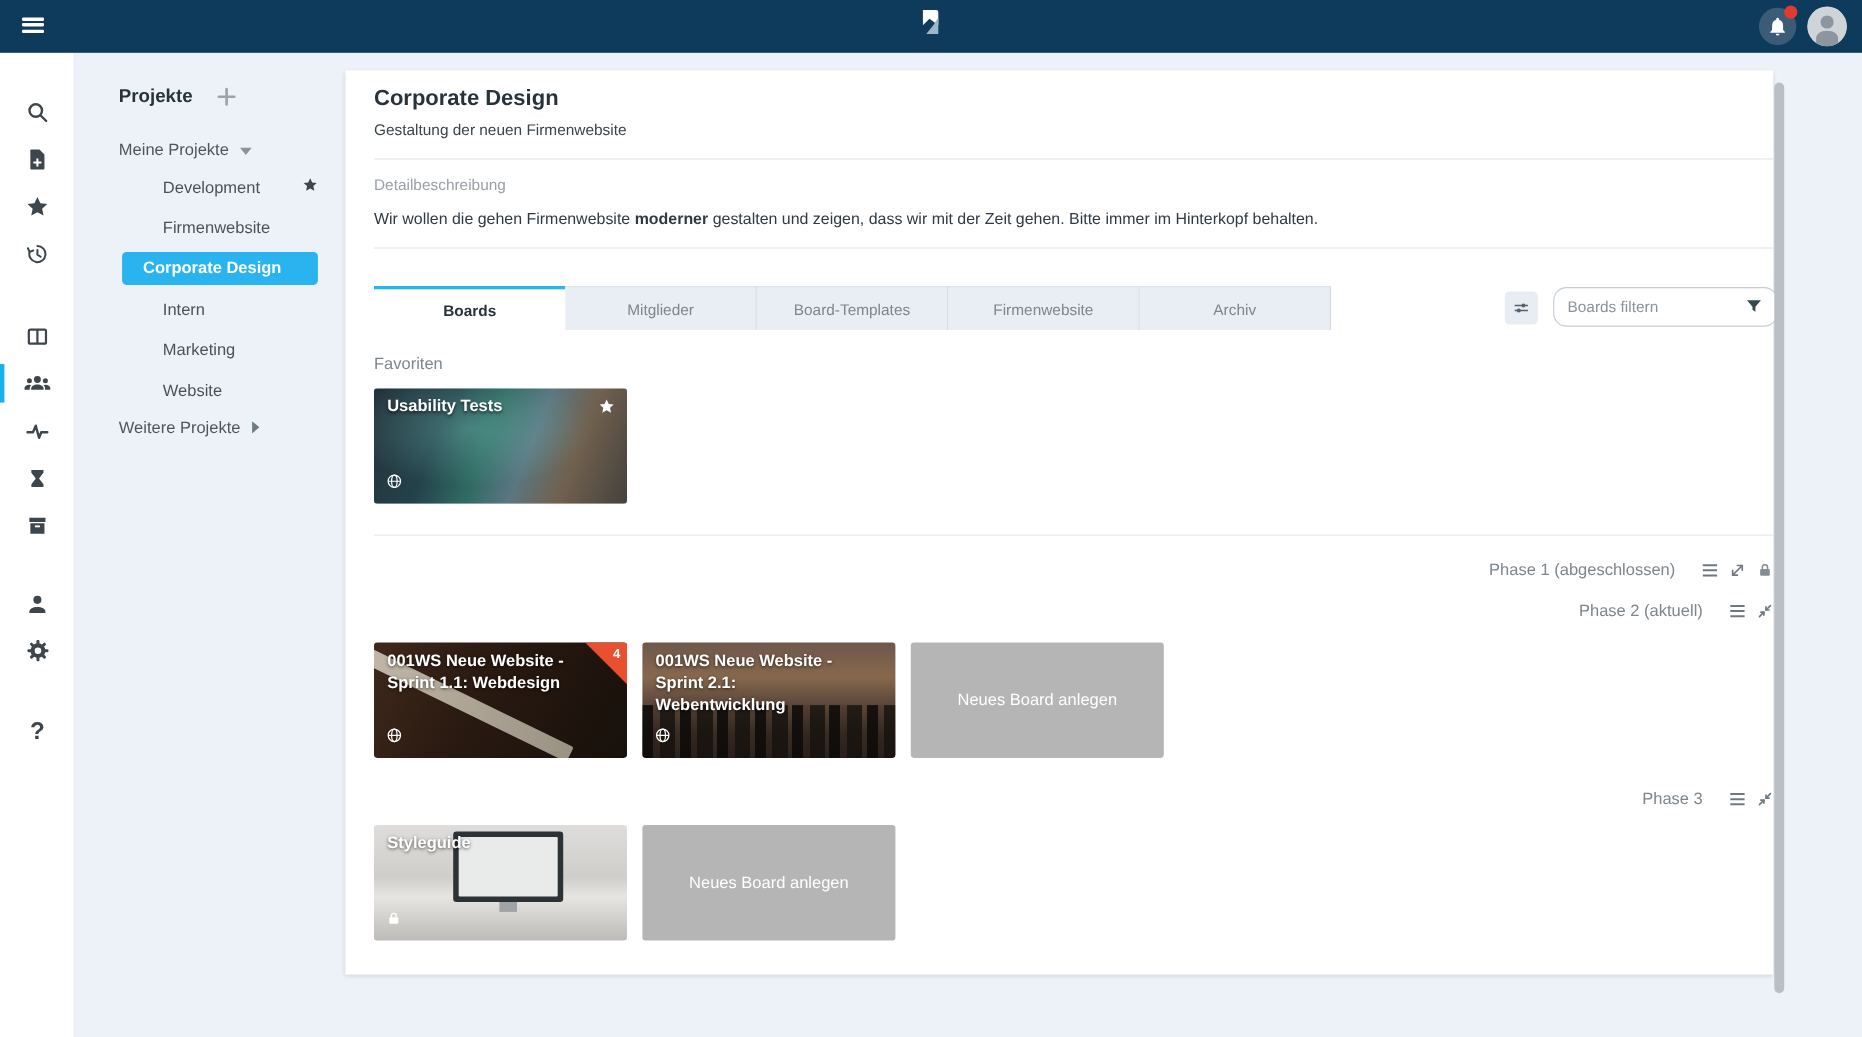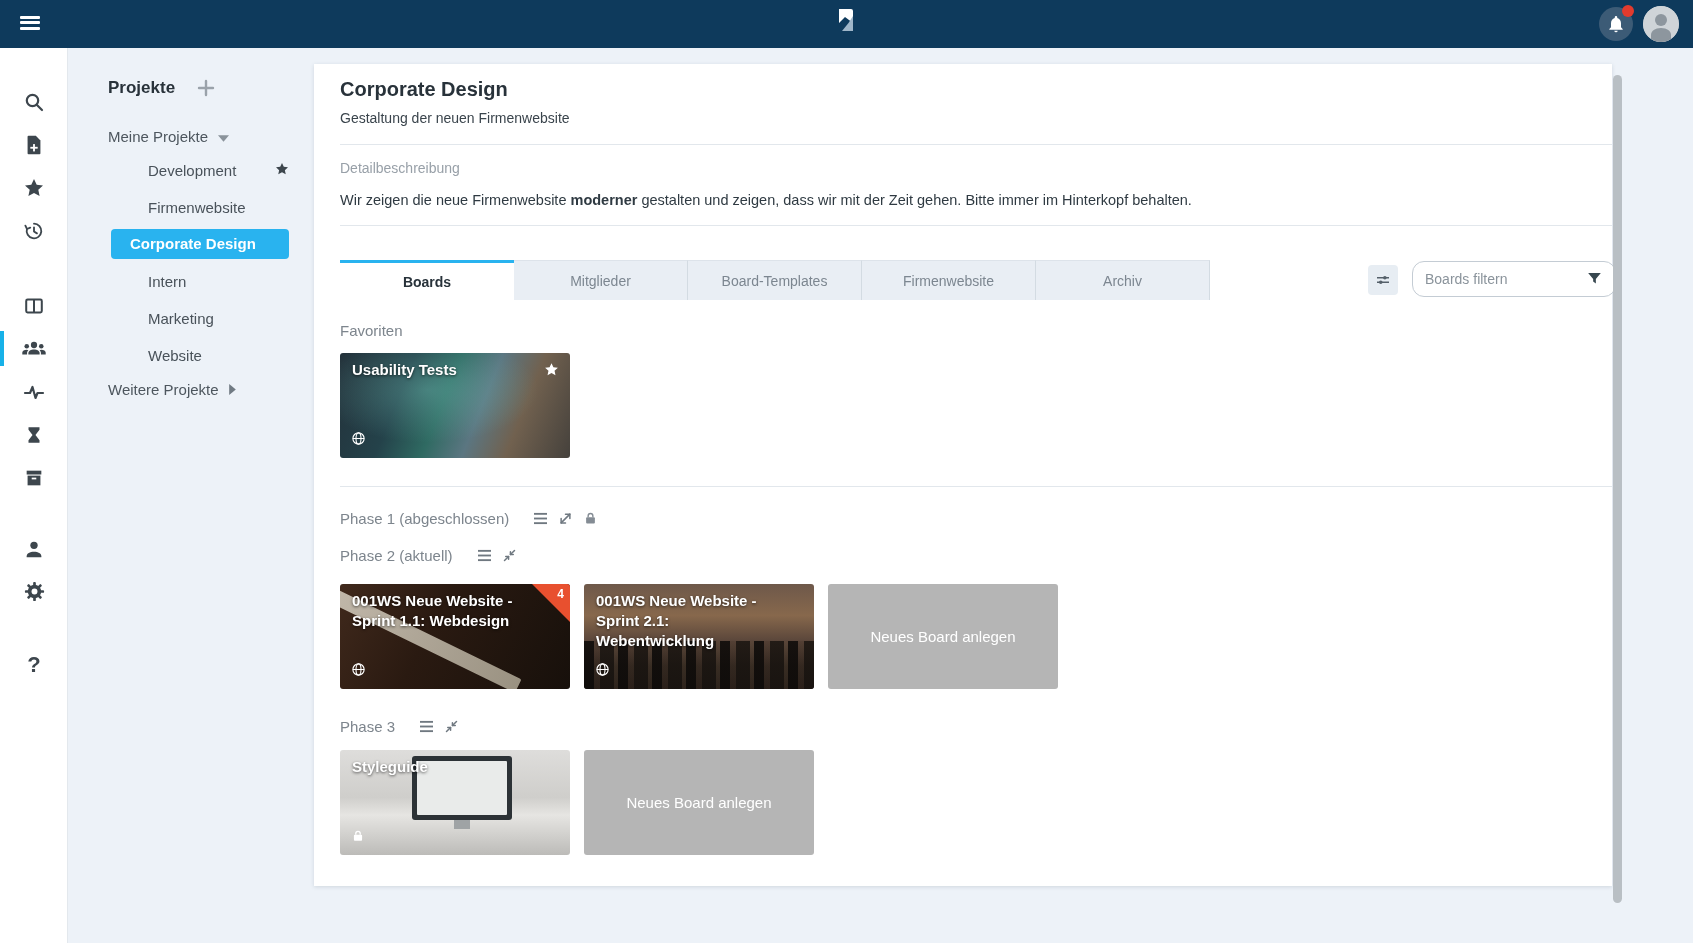--- a/index.html
+++ b/index.html
@@ -57,21 +57,21 @@
   .tab.inactive:first-of-type { border-left:1px solid #d3dbe2; }
   .tune-btn { position:absolute; right:214px; top:5px; width:30px; height:30px; background:#e7edf3; border-radius:4px; display:flex; align-items:center; justify-content:center; cursor:pointer; }
   .filter-box { position:absolute; right:0; top:1px; width:200px; height:36px; }
   .filter-input { width:204px; height:36px; border:1px solid #c4ccd4; border-radius:12px; background:#fff; padding:0 32px 0 12px; font-size:14px; color:#49525a; font-family:inherit; }
   .filter-input::placeholder { color:#8a939b; opacity:1; }
   .funnel { position:absolute; right:8px; top:8px; }
 
   
   .section-label { margin-top:22px; font-size:15px; line-height:18px; color:#7d858d; }
   .cards-row { display:flex; gap:14px; margin-top:13px; }
-  .phase-row { display:flex; align-items:center; gap:10px; font-size:15px; color:#7d858d; height:20px; }
+  .phase-row { display:flex; align-items:center; gap:10px; font-size:15px; color:#7d858d; height:20px;justify-content:flex-end; }
   .p1 { margin-top:21px; } .p2 { margin-top:17px; } .p3 { margin-top:27px; }
   .phase-row .ph-label { margin-right:14px; }
   .ph-icon { display:flex; align-items:center; cursor:pointer; }
   .cards-p2 { margin-top:19px; } .cards-p3 { margin-top:14px; }
 
   
   .board-card { width:230px; height:105px; border-radius:3px; position:relative; overflow:hidden; cursor:pointer; flex:0 0 auto; }
   .card-title { position:absolute; top:7px; left:12px; right:37px; font-size:15px; font-weight:bold; line-height:20px; color:#ffffff; text-shadow:0 1px 3px rgba(0,0,0,0.65); z-index:4; }
   .card-foot { position:absolute; left:11px; bottom:8px; z-index:4; }
   .card-star { position:absolute; top:8px; right:10px; z-index:4; }
@@ -262,21 +262,21 @@
         </svg>
     </span>
   </div>
 </aside>
 
 <main class="panel">
   <h1 class="page-title">Corporate Design</h1>
   <div class="page-subtitle">Gestaltung der neuen Firmenwebsite</div>
   <div class="divider d1"></div>
   <div class="detail-label">Detailbeschreibung</div>
-  <p class="description"><span>Wir zeigen die neue Firmenwebsite </span><b>moderner</b><span> gestalten und zeigen, dass wir mit der Zeit gehen. Bitte immer im Hinterkopf behalten.</span></p>
+  <p class="description"><span>Wir wollen die gehen Firmenwebsite </span><b>moderner</b><span> gestalten und zeigen, dass wir mit der Zeit gehen. Bitte immer im Hinterkopf behalten.</span></p>
   <div class="divider d2"></div>
 
   <div class="tabs-row">
     <div class="tabs">
       <div class="tab active">
           <span>Boards</span>
         </div>
       <div class="tab inactive">
           <span>Mitglieder</span>
         </div>

